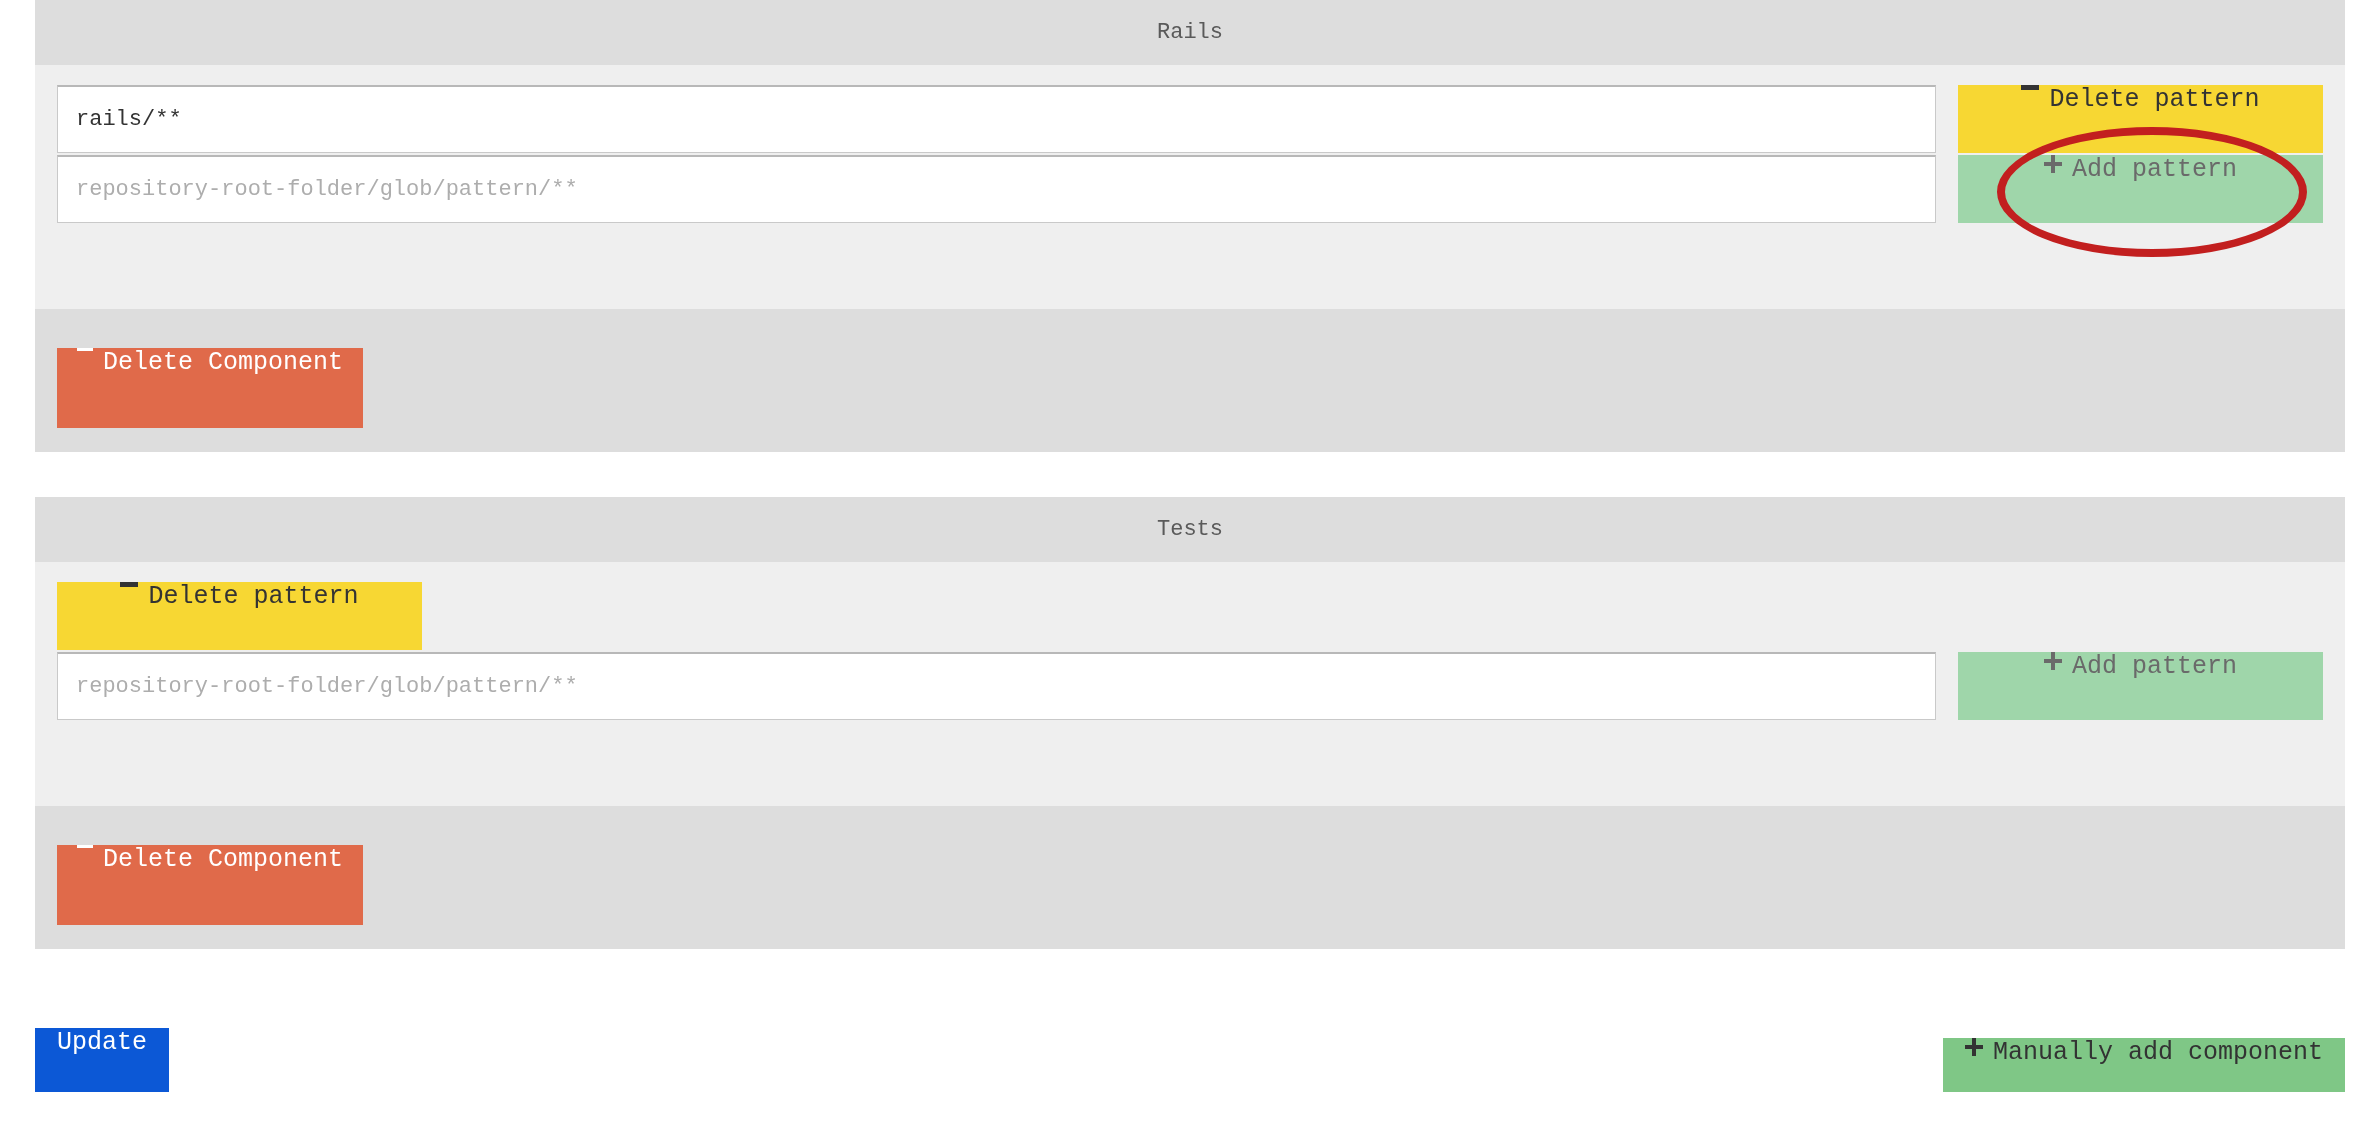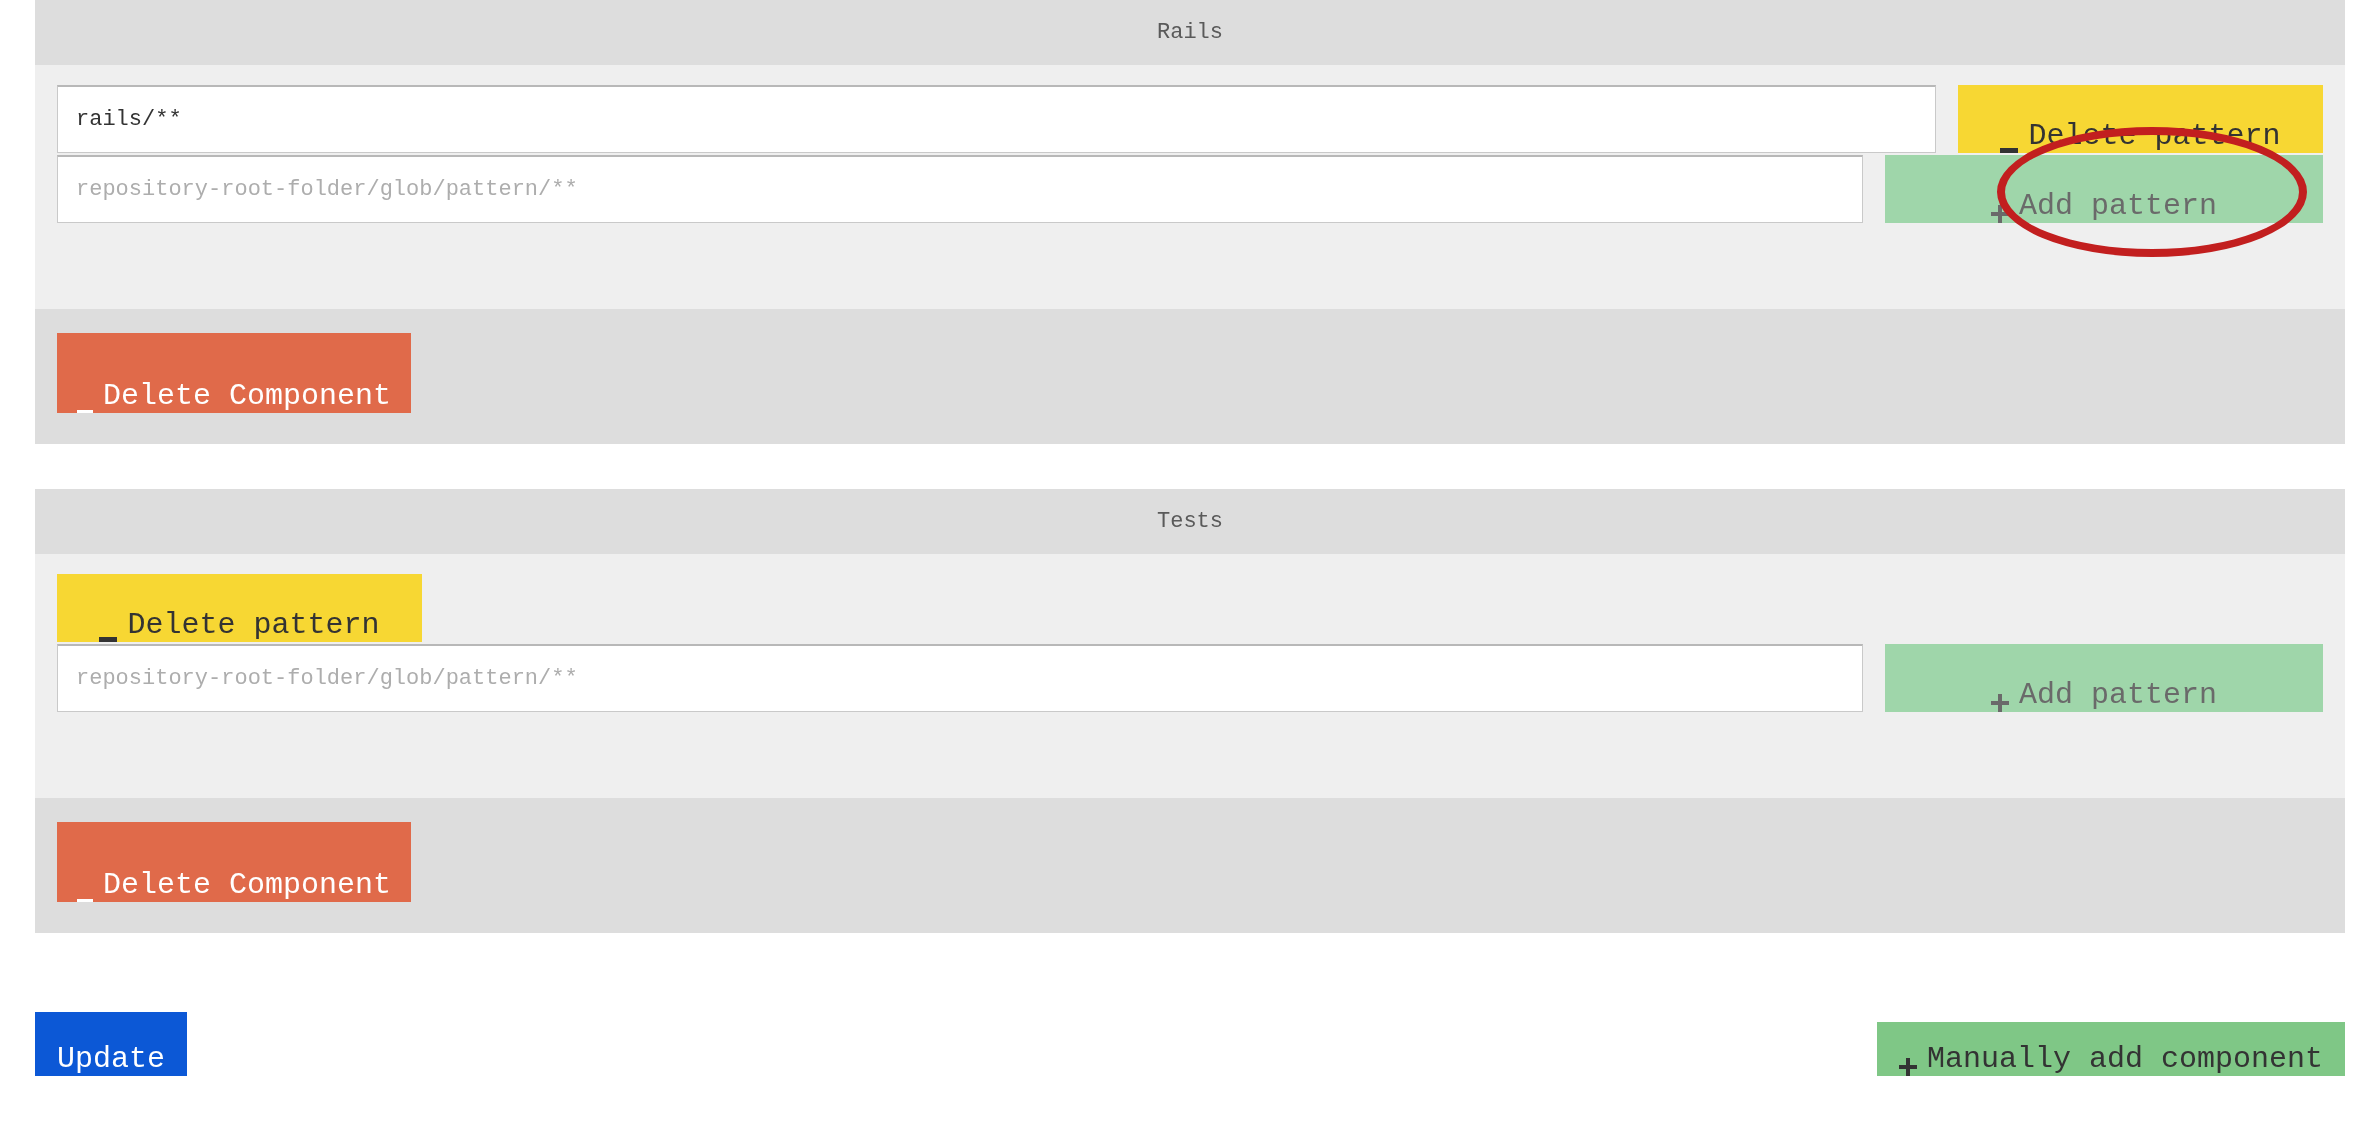--- a/index.html
+++ b/index.html
@@ -42,40 +42,40 @@
     background: #fff;
     font-family: inherit;
     font-size: 22px;
     padding: 0 18px;
     color: #333;
     outline: none;
   }
   .pattern-input::placeholder { color: #adadad; }
   .btn {
     display: inline-flex;
-    align-items: flex-end;
+    align-items: flex-start;
     justify-content: center;
     gap: 10px;
     height: 68px;
     padding: 0 18px;
     font-family: inherit;
-    font-size: 30px;
+    font-size: 25px;
     cursor: pointer;
     border: none;
     white-space: nowrap;
   }
   .btn-delete-pattern {
     background: #f7d733;
     color: #333;
     width: 365px;
   }
   .btn-add-pattern {
     background: #9fd6aa;
     color: #6a6a6a;
-    width: 438px;
+    width: 365px;
   }
   .component-footer {
     background: #dddddd;
     padding: 24px 22px;
   }
   .btn-delete-component {
     background: #e06a4a;
     color: #fff;
     height: 80px;
     padding: 0 20px;

